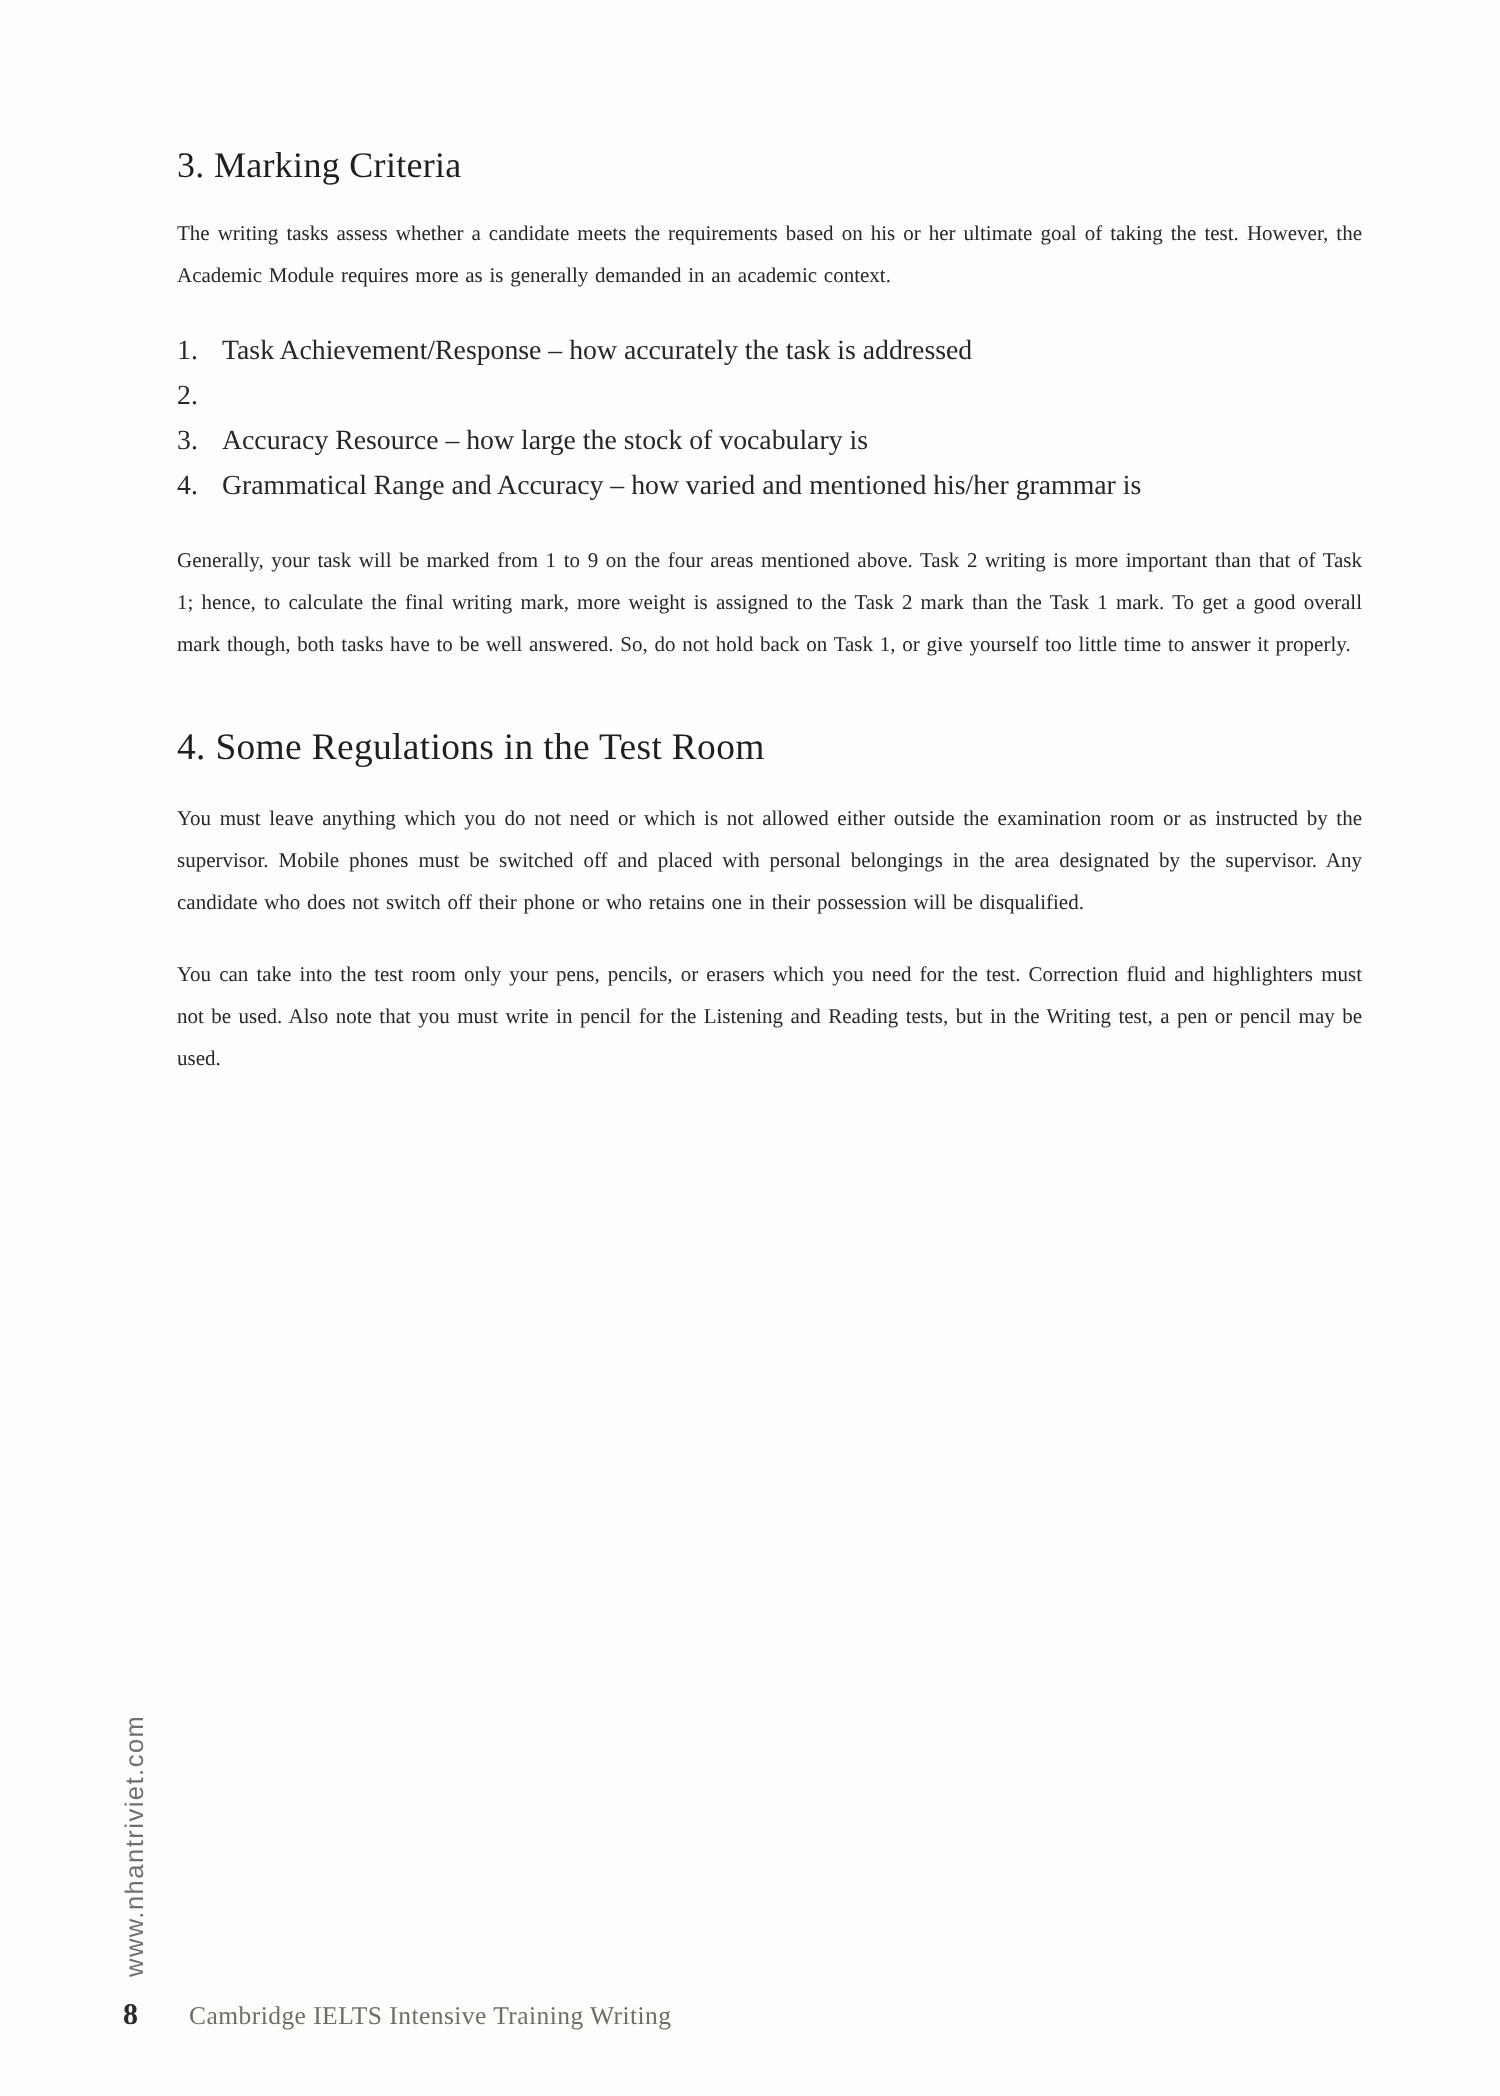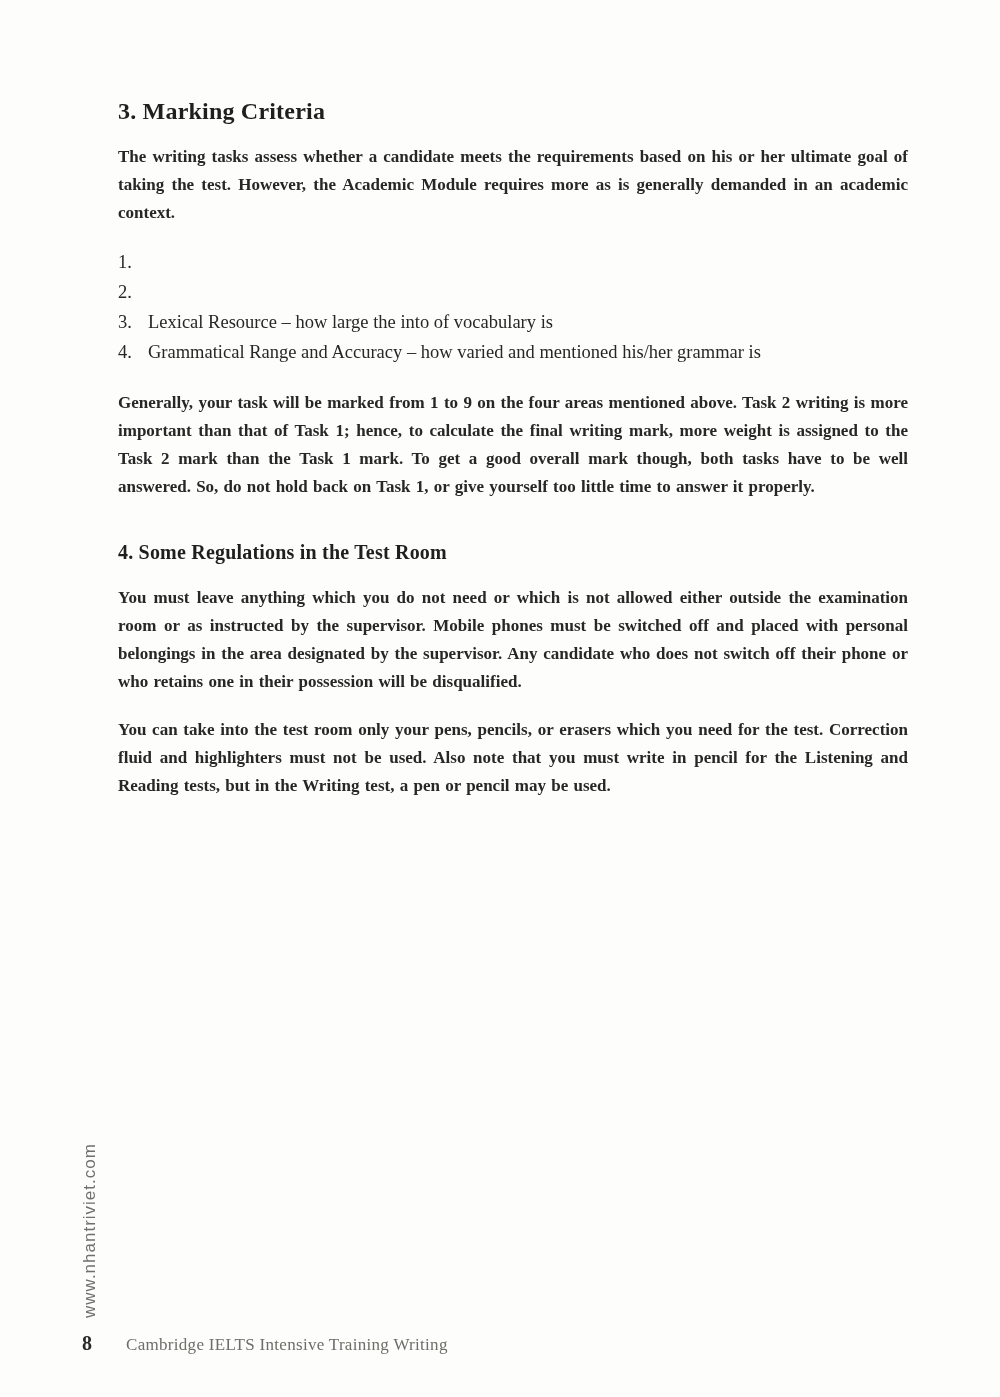--- a/index.html
+++ b/index.html
@@ -15,48 +15,47 @@
     margin: 0 auto;
   }
   .content {
     position: absolute;
     top: 98px;
     left: 118px;
     width: 790px;
   }
   h2.section-heading {
     font-size: 24px;
-    font-weight: bold;
+    font-weight: normal;
     color: #1f1f1f;
     margin-bottom: 18px;
     letter-spacing: 0.2px;
   }
   .para {
-    font-size: 17px;
+    font-size: 14px;
     line-height: 28px;
     text-align: justify;
     margin-bottom: 20px;
     word-spacing: 1px;
-    font-weight: bold;
   }
   ol.criteria-list {
     list-style: none;
     margin: 2px 0 22px 0;
   }
   ol.criteria-list li {
     display: flex;
     font-size: 18.5px;
     line-height: 30px;
   }
   ol.criteria-list .num {
     width: 30px;
     flex: 0 0 30px;
   }
   .section-4 { margin-top: 40px; }
-  .section-4 h2.section-heading { font-size: 20px; margin-bottom: 20px; margin-top: 16px; }
+  .section-4 h2.section-heading { font-size: 25px; margin-bottom: 20px; margin-top: 16px; }
   .watermark {
     position: absolute;
     left: 80px;
     top: 1318px;
     transform: rotate(-90deg);
     transform-origin: left top;
     font-family: "Liberation Sans", sans-serif;
     font-size: 17px;
     color: #6f6f6f;
     letter-spacing: 1px;
@@ -90,27 +89,28 @@
 
     <section class="section-3">
       <h2 class="section-heading">3. Marking Criteria</h2>
 
       <p class="para">The writing tasks assess whether a candidate meets the requirements based on his or her ultimate goal of taking the test. However, the Academic Module requires more as is generally demanded in an academic context.</p>
 
 
       <ol class="criteria-list">
         <li>
           <span class="num">1.</span>
+          <span class="txt">Task Achievement/Response – how accurately the task is addressed</span>
         </li>
         <li>
           <span class="num">2.</span>
         </li>
         <li>
           <span class="num">3.</span>
-          <span class="txt">Lexical Resource – how large the into of vocabulary is</span>
+          <span class="txt">Accuracy Resource – how large the stock of vocabulary is</span>
         </li>
         <li>
           <span class="num">4.</span>
           <span class="txt">Grammatical Range and Accuracy – how varied and mentioned his/her grammar is</span>
         </li>
       </ol>
 
       <p class="para">Generally, your task will be marked from 1 to 9 on the four areas mentioned above. Task 2 writing is more important than that of Task 1; hence, to calculate the final writing mark, more weight is assigned to the Task 2 mark than the Task 1 mark. To get a good overall mark though, both tasks have to be well answered. So, do not hold back on Task 1, or give yourself too little time to answer it properly.</p>
     </section>
 

